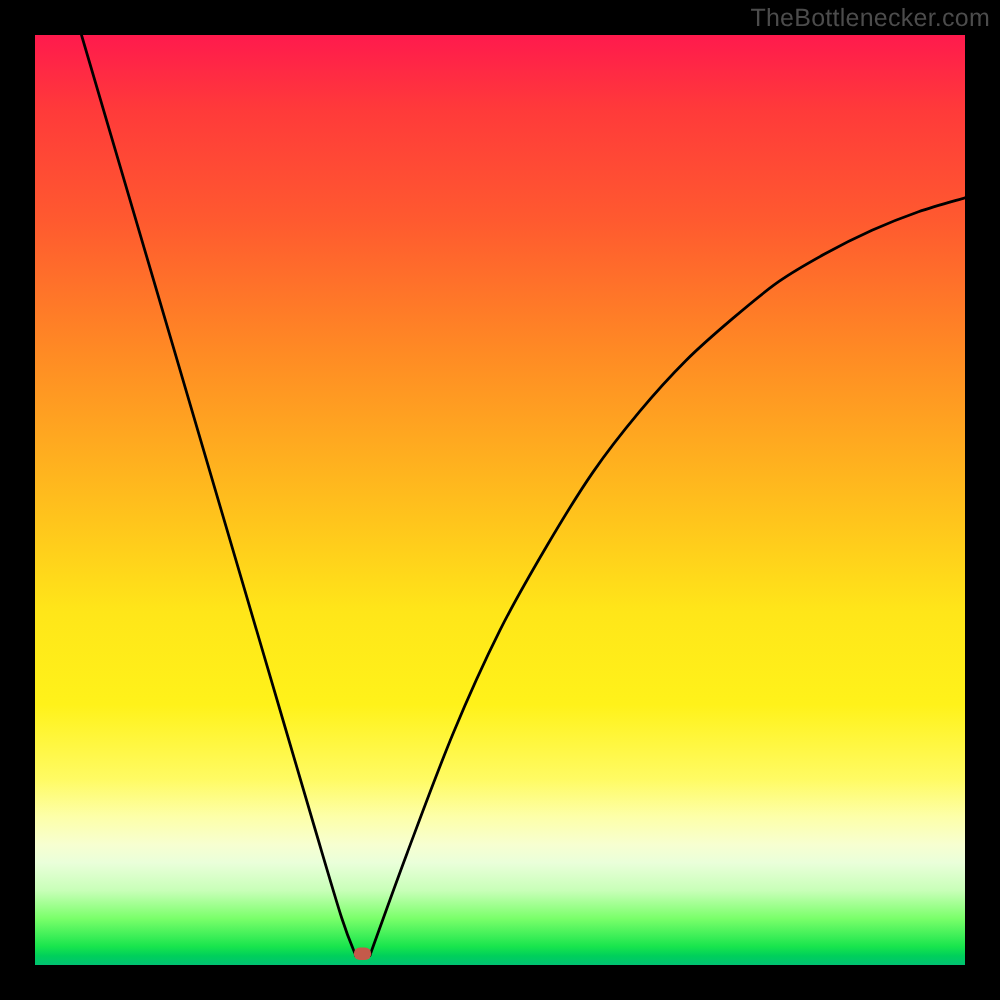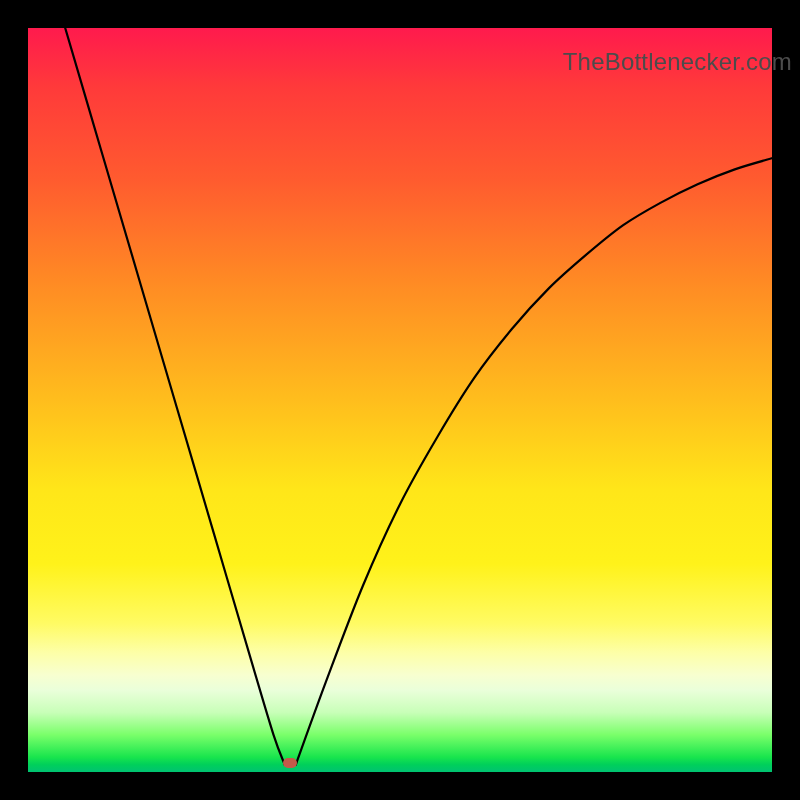--- a/index.html
+++ b/index.html
@@ -54,24 +54,23 @@
     position: absolute;
     left: 0; top: 0;
     width: 744px;
     height: 744px;
   }
   .watermark {
     position: absolute;
     top: 4px;
     right: 8px;
     color: #4c4c4c;
-    font-size: 24px;
+    font-size: 20px;
     letter-spacing: 0.2px;
     user-select: none;
-    margin-top: 44px;
   }
   .marker {
     position: absolute;
     width: 14px;
     height: 10px;
     border-radius: 5px;
     background: #c45a4a;
   }
 </style>
 </head>

